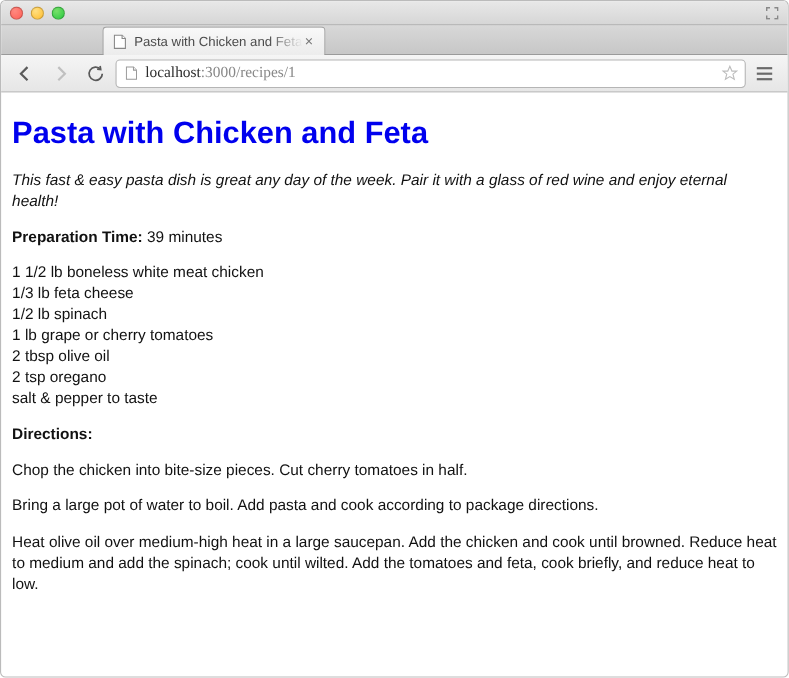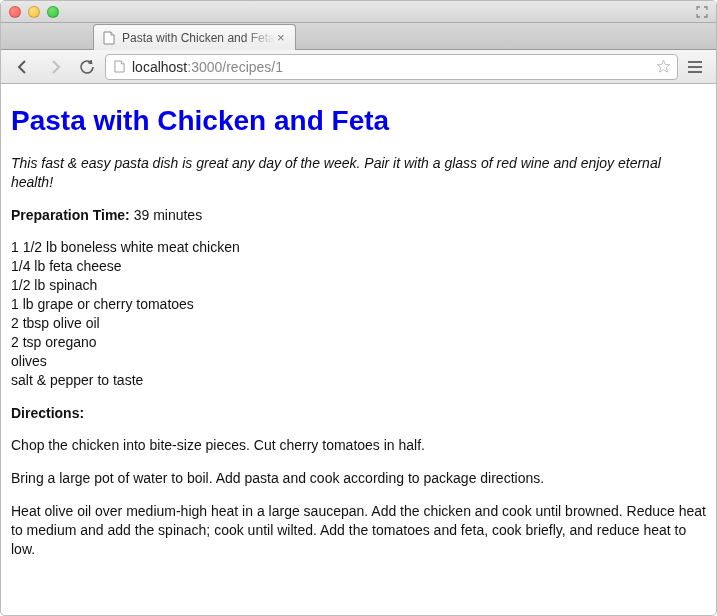--- a/index.html
+++ b/index.html
@@ -103,21 +103,21 @@
     align-items: center;
     padding: 0 6px;
     gap: 6px;
     font-size: 14px;
   }
   .omnibox .page-icon-sm {
     width: 14px; height: 14px;
     display: flex; align-items: center; justify-content: center;
   }
   .omnibox .page-icon-sm svg { stroke: #999; fill: #fff; }
-  .omnibox .url { flex: 1; color: #333; white-space: nowrap; overflow: hidden; }
+  .omnibox .url { flex: 1; color: #333; white-space: nowrap; overflow: hidden; font-family: Liberation Serif, serif; }
   .omnibox .url .host { color: #2b2b2b; }
   .omnibox .url .path { color: #888; }
   .omnibox .star {
     width: 16px; height: 16px; color: #bdbdbd;
     display: flex; align-items: center; justify-content: center;
   }
   .menu-btn {
     width: 26px; height: 26px;
     display: flex; flex-direction: column; align-items: center; justify-content: center;
     gap: 3px;
@@ -220,26 +220,25 @@
 </div>
 
 <div class="content">
   <h1>Pasta with Chicken and Feta</h1>
   <p class="desc">This fast &amp; easy pasta dish is great any day of the week. Pair it with a glass of red wine and enjoy eternal health!</p>
   <p class="para">
     <strong>Preparation Time:</strong><span> 39 minutes</span>
   </p>
   <div class="ingredients-list">
       <div>1 1/2 lb boneless white meat chicken</div>
-      <div>1/4 lb feta cheese</div>
+      <div>1/3 lb feta cheese</div>
       <div>1/2 lb spinach</div>
       <div>1 lb grape or cherry tomatoes</div>
       <div>2 tbsp olive oil</div>
       <div>2 tsp oregano</div>
-      <div>olives</div>
       <div>salt &amp; pepper to taste</div>
     </div>
   <p class="para">
     <strong>Directions:</strong>
   </p>
   <div>
       <p class="para">Chop the chicken into bite-size pieces. Cut cherry tomatoes in half.</p>
       <p class="para">Bring a large pot of water to boil. Add pasta and cook according to package directions.</p>
       <p class="para">Heat olive oil over medium-high heat in a large saucepan. Add the chicken and cook until browned. Reduce heat to medium and add the spinach; cook until wilted. Add the tomatoes and feta, cook briefly, and reduce heat to low.</p>
     </div>

